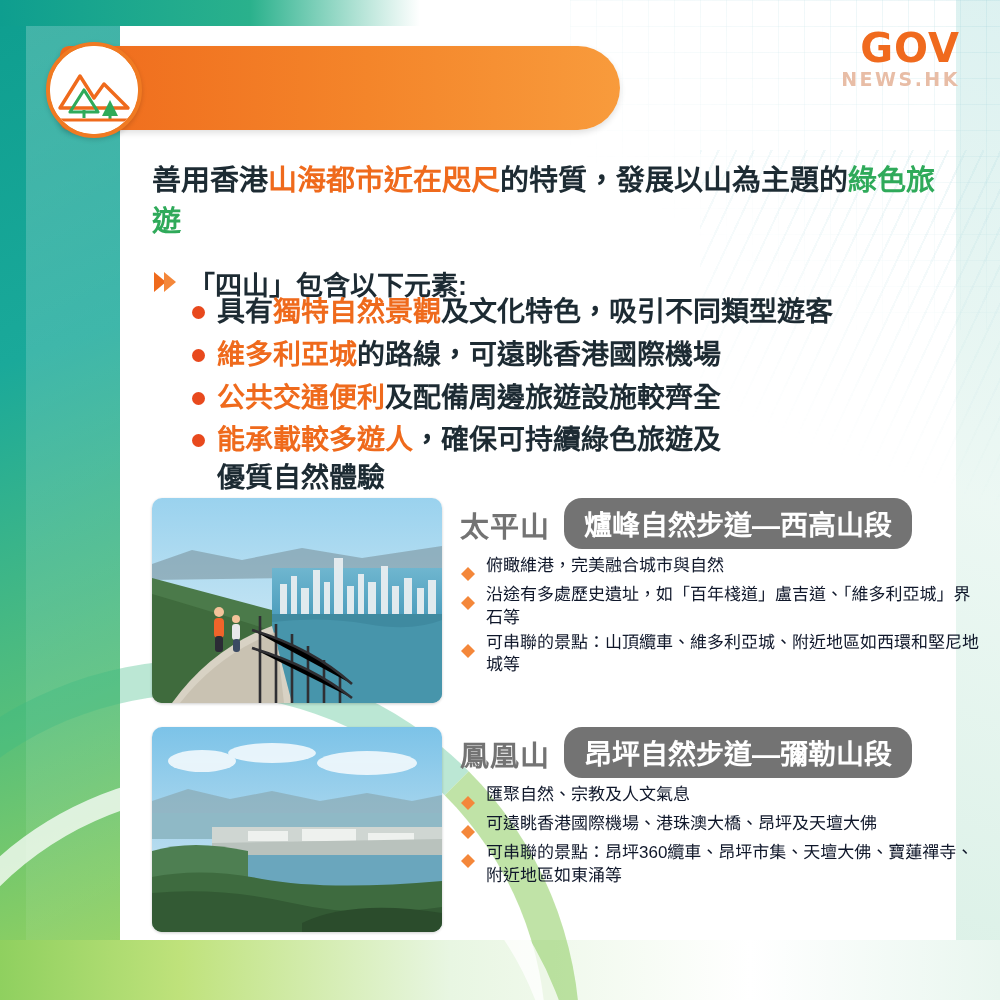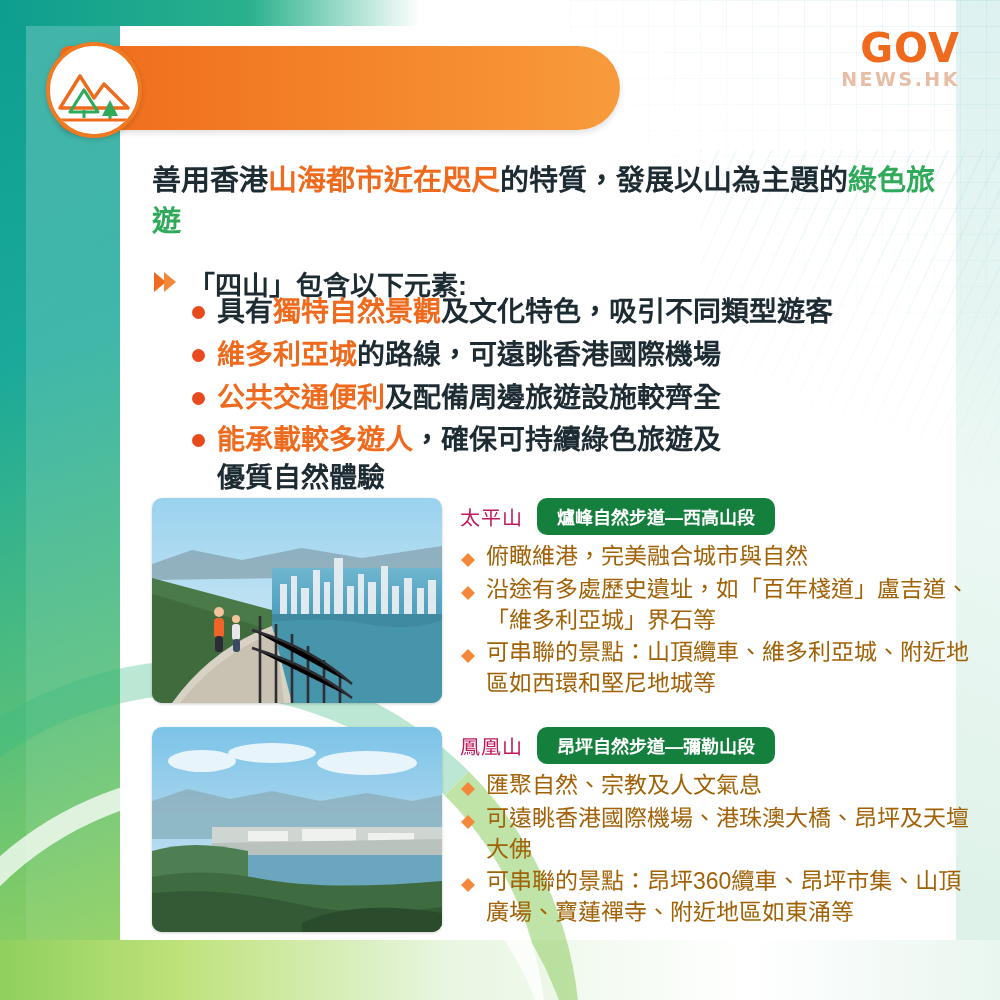--- a/index.html
+++ b/index.html
@@ -221,50 +221,50 @@
   .photo svg { display:block; width:100%; height:100%; }
 
   .sec-right { flex: 1 1 auto; }
   .sec-head {
     display: flex;
     align-items: center;
     gap: 14px;
     margin-bottom: 6px;
   }
   .mt-name {
-    font-size: 20px;
-    font-weight: normal;
-    color: #be185d;
+    font-size: 29px;
+    font-weight: bold;
+    color: #737373;
     letter-spacing: 1px;
   }
   .pill {
-    background: #15803d;
+    background: #737373;
     color: #fff;
-    font-size: 18px;
+    font-size: 28px;
     font-weight: bold;
     padding: 5px 20px 6px;
-    border-radius: 10px;
+    border-radius: 18px;
     white-space: nowrap;
   }
   .dlist { }
   .ditem {
     display: flex;
     align-items: flex-start;
     gap: 10px;
     margin-bottom: 2px;
   }
   .diamond {
     width: 16px; height: 16px;
     margin-top: 11px;
     flex: 0 0 auto;
   }
   .ditem .dtxt {
-    font-size: 23px;
+    font-size: 17px;
     line-height: 1.34;
-    color: #a16207;
+    color: #0f172a;
   }
 </style>
 </head>
 <body>
 
 <div class="poster">
 
   <div class="bg-left">
     <div class="bg-left-inner"></div>
   </div>
@@ -476,19 +476,19 @@
               </svg>
           </span>
           <span class="dtxt">可遠眺香港國際機場、港珠澳大橋、昂坪及天壇大佛</span>
         </div>
         <div class="ditem">
           <span class="diamond">
             <svg width="16" height="16" viewBox="0 0 16 16" aria-hidden="true">
                 <path d="M8 1 L15 8 L8 15 L1 8 Z" fill="#f4873a"></path>
               </svg>
           </span>
-          <span class="dtxt">可串聯的景點：昂坪360纜車、昂坪市集、山頂廣場、寶蓮禪寺、附近地區如東涌等</span>
+          <span class="dtxt">可串聯的景點：昂坪360纜車、昂坪市集、天壇大佛、寶蓮禪寺、附近地區如東涌等</span>
         </div>
       </div>
     </div>
   </div>
 
 </div>
 
 </body></html>

